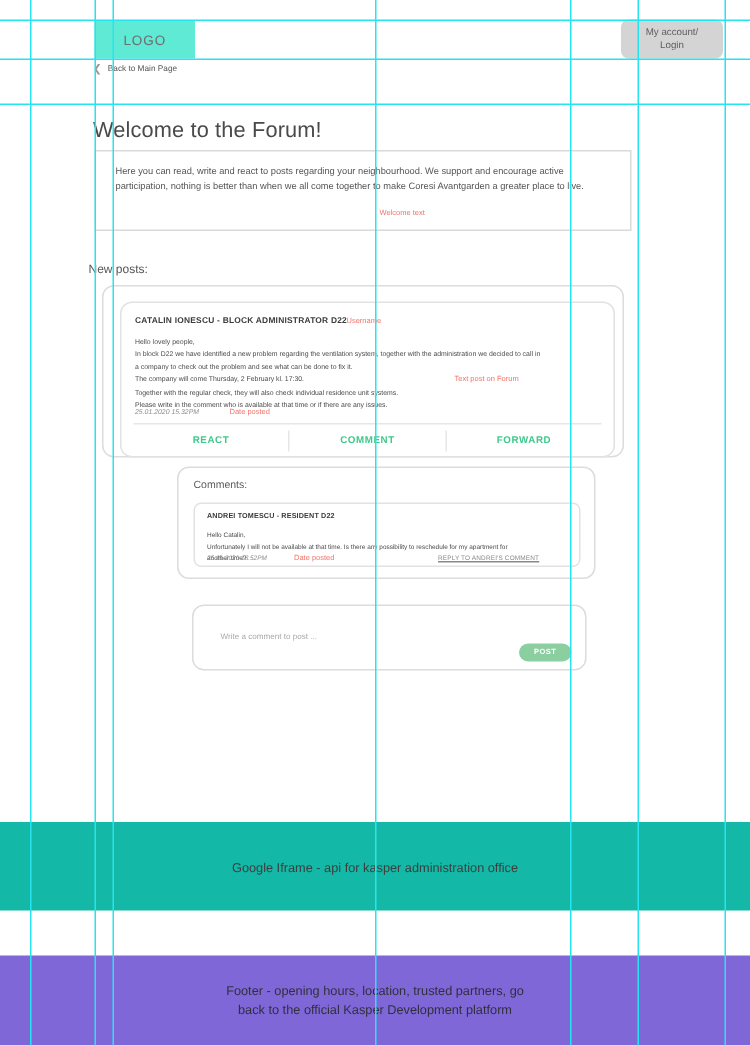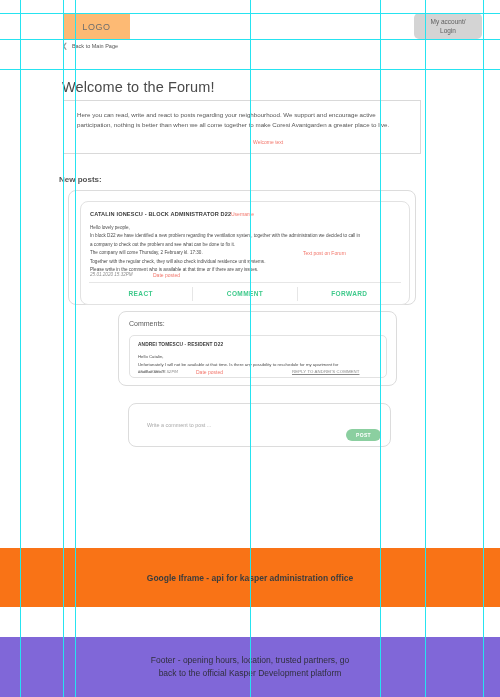--- a/index.html
+++ b/index.html
@@ -24,21 +24,21 @@
   .guide-h {
     position: absolute; left: 0; right: 0;
     height: 1px; background: #26E3F0;
     z-index: 60; pointer-events: none;
   }
 
   
   .logo-box {
     position: absolute; left: 63px; top: 14px;
     width: 67px; height: 25px;
-    background: #fdba74;
+    background: #5eead4;
     display: flex; align-items: center; justify-content: center;
     font-size: 9px; color: #6E6E6E; letter-spacing: .6px;
     z-index: 20;
     text-align: center;
   }
   .account-box {
     position: absolute; left: 414px; top: 13px;
     width: 68px; height: 26px;
     background: #D4D4D4; border-radius: 5px;
     display: flex; flex-direction: column; align-items: center; justify-content: center;
@@ -71,21 +71,21 @@
   }
   .annot {
     color: #F2756A; font-size: 5px;
   }
   .annot-welcome {
     position: absolute; left: 189px; top: 38px;
   }
 
   .newposts-label {
     position: absolute; left: 59px; top: 175px;
-    font-size: 8px; color: #555; font-weight: bold;
+    font-size: 8px; color: #555;
   }
 
   
   .post-shell {
     position: absolute; left: 68px; top: 190px;
     width: 348px; height: 115px;
     border: 1px solid #DCDCDC; border-radius: 8px;
   }
   .post-card {
     position: absolute; left: 80px; top: 201px;
@@ -183,22 +183,22 @@
 
   
   .band {
     position: absolute; left: 0; width: 500px;
     display: flex; align-items: center; justify-content: center;
     text-align: center;
     z-index: 10;
   }
   .band-iframe {
     top: 548px; height: 59px;
-    background: #f97316;
-    font-size: 8.5px; color: #3d3d3d; font-weight: bold;
+    background: #14b8a6;
+    font-size: 8.5px; color: #3d3d3d;
   }
   .band-footer {
     top: 637px; height: 60px;
     background: #8067D8;
     font-size: 8.5px; color: #2f2f3d; line-height: 1.55;
   }
 </style>
 </head>
 <body>
 

